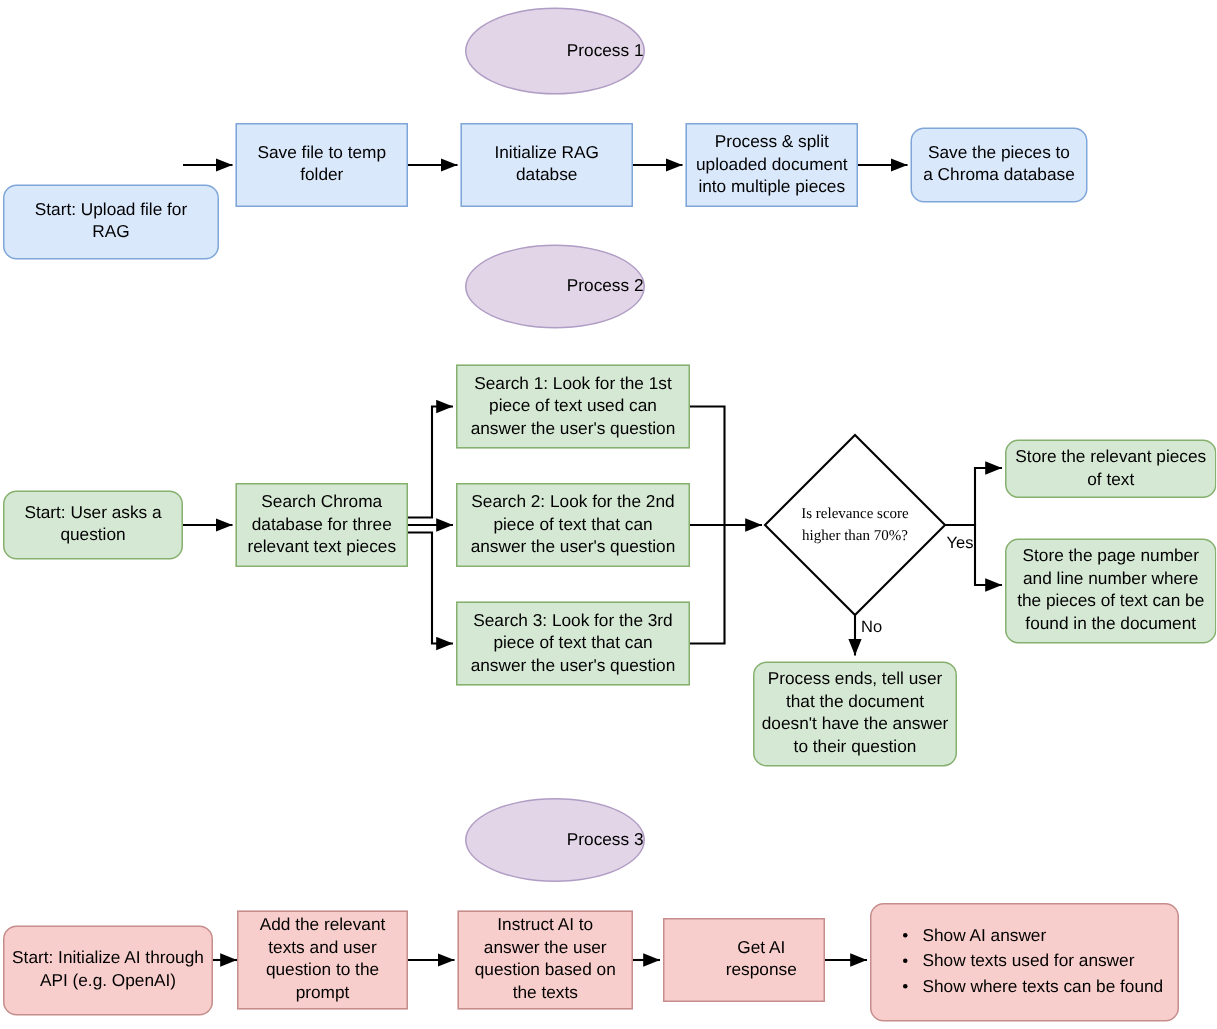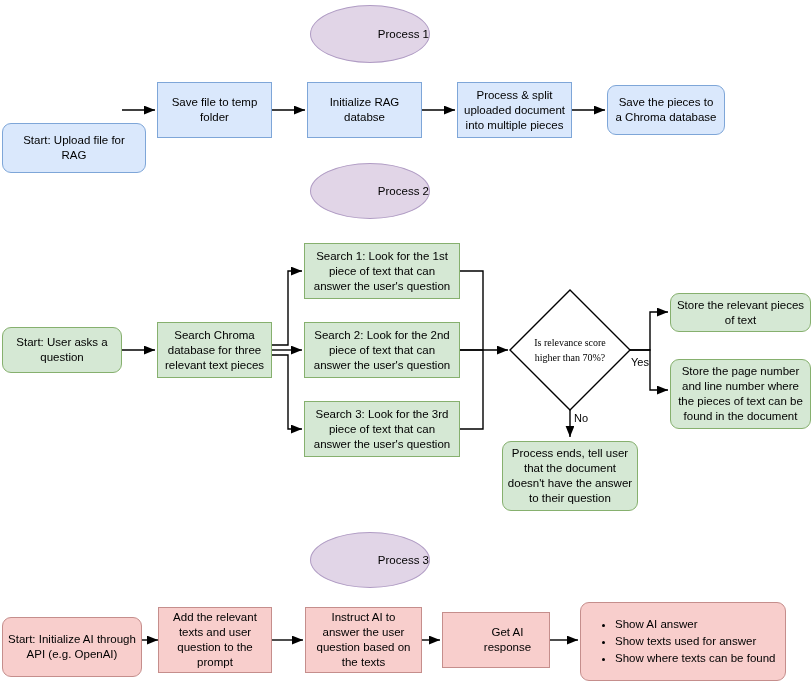--- a/index.html
+++ b/index.html
@@ -173,21 +173,21 @@
   </div>
 
   <div class="node rounded green" style="left:2px; top:327px; width:120px; height:46px;">Start: User asks a
 question</div>
 
   <div class="node rect green" style="left:157px; top:322px; width:115px; height:56px;">Search Chroma
 database for three
 relevant text pieces</div>
 
   <div class="node rect green" style="left:304px; top:243px; width:156px; height:56px;">Search 1: Look for the 1st
-piece of text that can
+piece of text used can
 answer the user's question</div>
 
   <div class="node rect green" style="left:304px; top:322px; width:156px; height:56px;">Search 2: Look for the 2nd
 piece of text that can
 answer the user's question</div>
 
   <div class="node rect green" style="left:304px; top:401px; width:156px; height:56px;">Search 3: Look for the 3rd
 piece of text that can
 answer the user's question</div>
 

